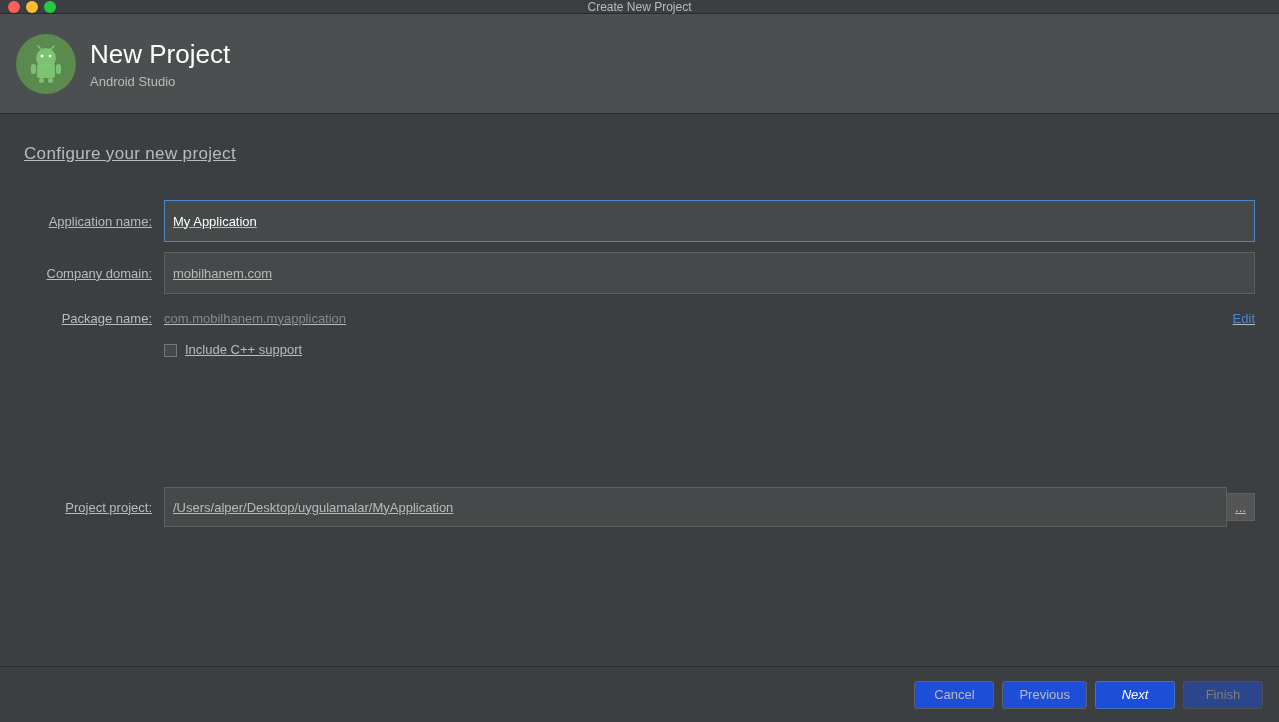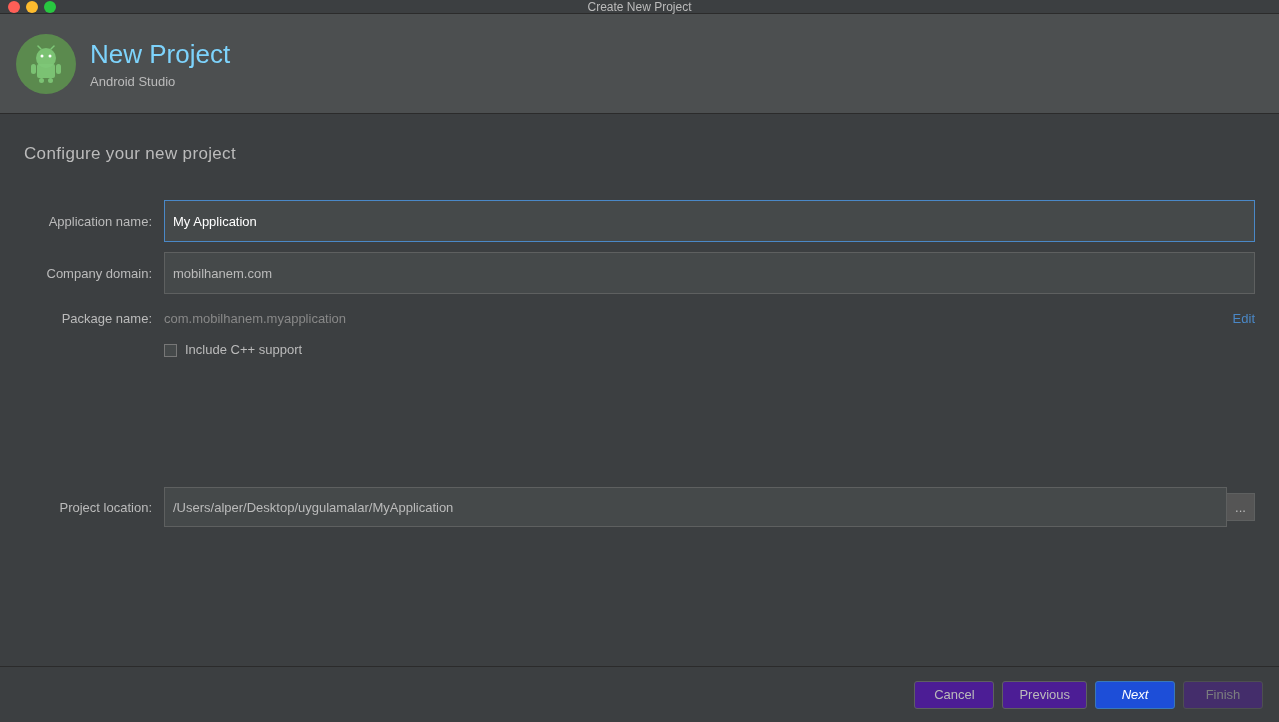--- a/index.html
+++ b/index.html
@@ -77,32 +77,33 @@
 
     .header-text {
       display: flex;
       flex-direction: column;
       gap: 4px;
     }
 
     .header-title {
       font-size: 26px;
       font-weight: 300;
-      color: #7dd3fc;
+      color: #ffffff;
     }
 
     .header-subtitle {
       font-size: 13px;
       color: #bbbbbb;
     }
 
     
     .main-content {
       padding: 30px 24px 24px 24px;
       flex: 1;
+      text-decoration: underline;
     }
 
     .section-title {
       font-size: 17px;
       color: #bbbbbb;
       margin-bottom: 36px;
       font-weight: normal;
       letter-spacing: 0.02em;
     }
 
@@ -229,21 +230,21 @@
       gap: 8px;
     }
 
     .btn {
       height: 28px;
       padding: 0 16px;
       font-size: 13px;
       cursor: pointer;
       border-radius: 3px;
       border: 1px solid #5e6060;
-      background: #4c1d95;
+      background: #1d4ed8;
       color: #bbbbbb;
       min-width: 80px;
     }
 
     .btn-primary {
       background: #1d4ed8;
       border-color: #3a78b7;
       color: #ffffff;
       font-style: italic;
     }
@@ -315,21 +316,21 @@
       <span class="edit-link">Edit</span>
     </div>
 
     <div class="checkbox-row">
       <div class="checkbox"></div>
       <span class="checkbox-label">Include C++ support</span>
     </div>
 
     <div class="location-section">
       <div class="form-row location-row">
-        <label class="form-label">Project location:</label>
+        <label class="form-label">Project project:</label>
         <input class="location-input" type="text" value="/Users/alper/Desktop/uygulamalar/MyApplication" style="">
         <button class="browse-button">...</button>
       </div>
     </div>
 
   </div>
 </div>
 
 <div class="bottom-bar">
   <button class="btn">Cancel</button>

